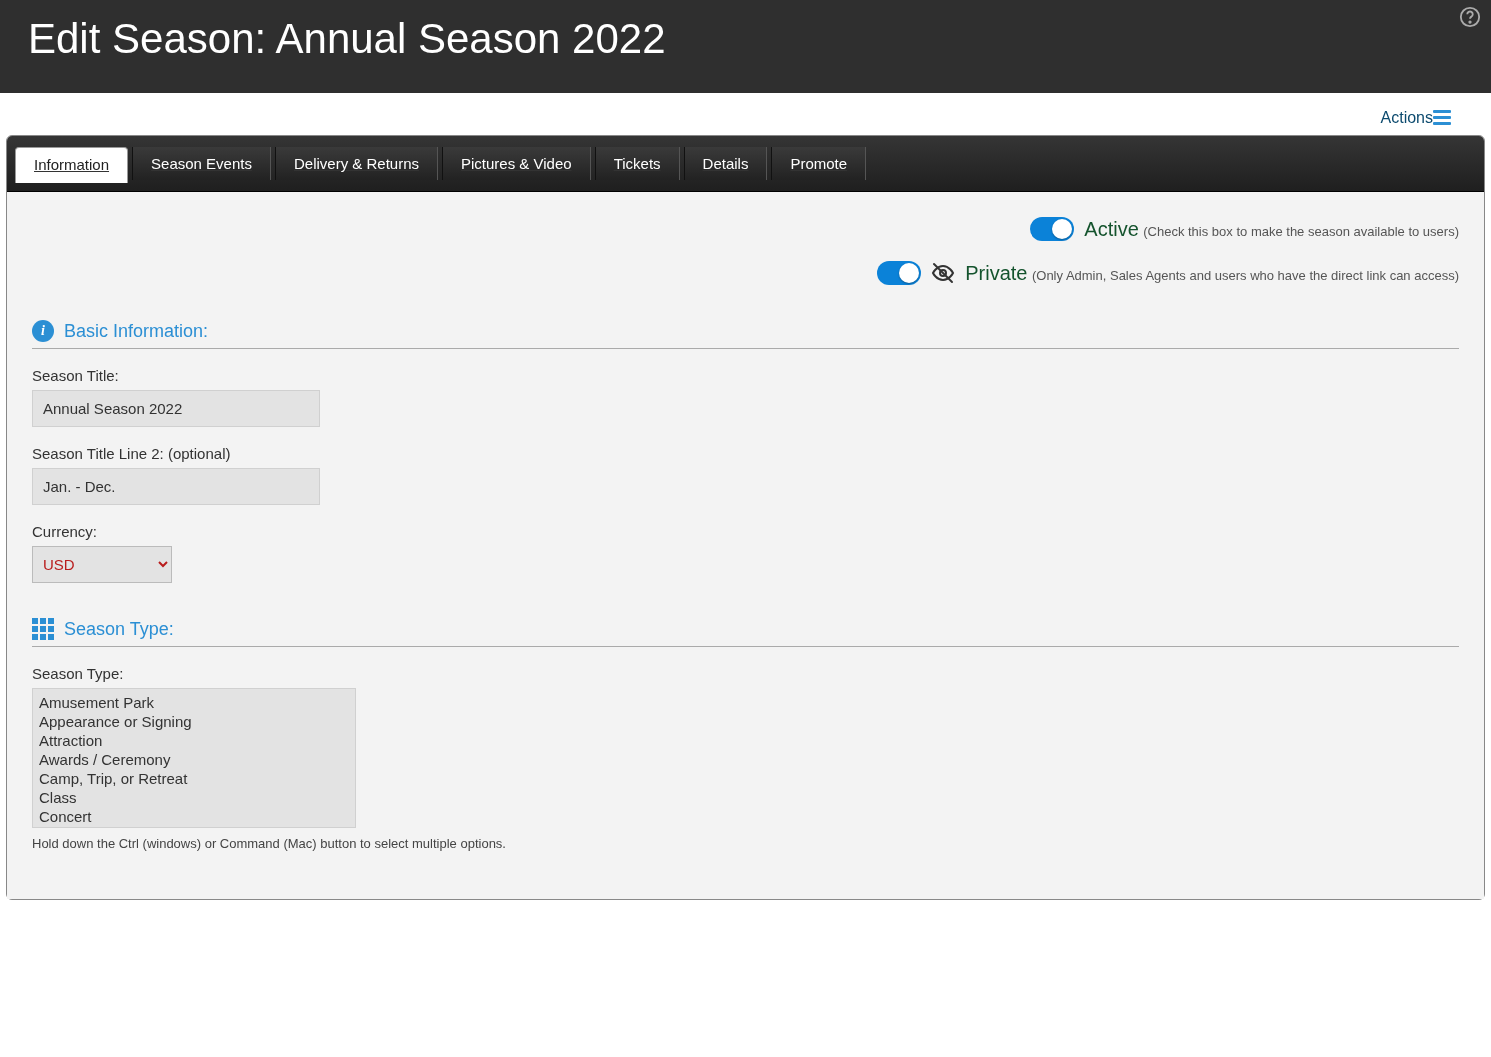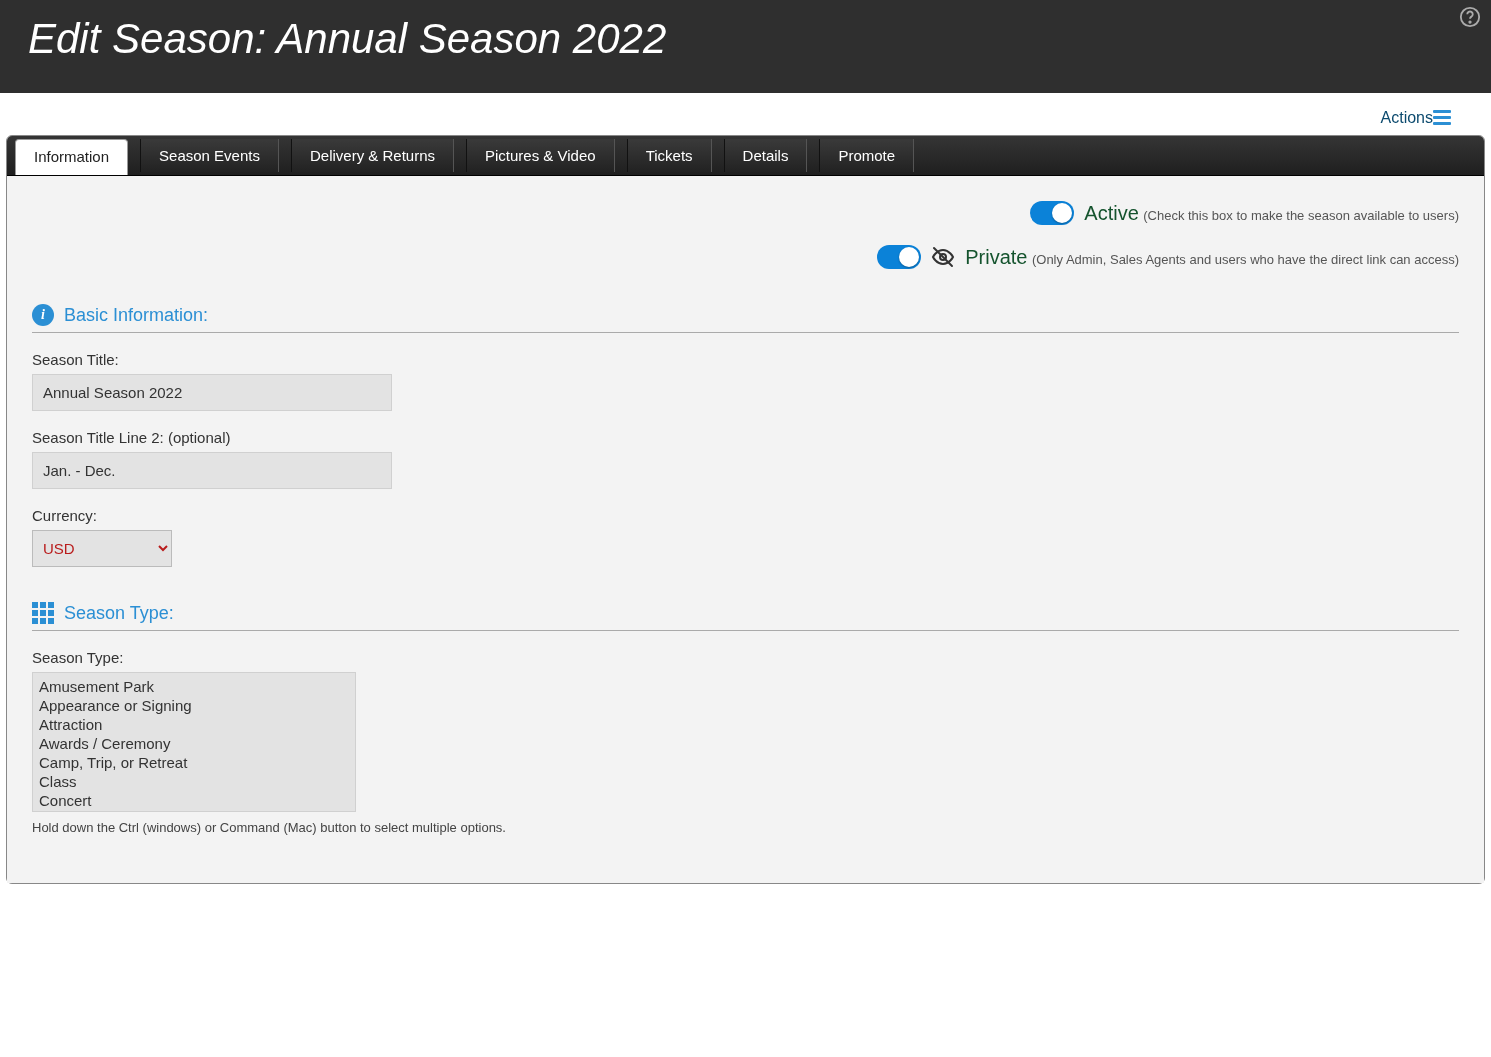--- a/index.html
+++ b/index.html
@@ -5,21 +5,20 @@
     * { box-sizing: border-box; margin: 0; padding: 0; }
     body {
       font-family: Arial, Helvetica, sans-serif;
       background: #ffffff;
       color: #333;
     }
     .header {
       background: #2f2f2f;
       padding: 15px 28px 30px 28px;
       position: relative;
-      font-style: italic;
     }
     .header h1 {
       color: #ffffff;
       font-size: 42px;
       font-weight: normal;
     }
     .help-icon {
       position: absolute;
       top: 6px;
       right: 10px;
@@ -63,23 +62,24 @@
       border-radius: 6px;
       background: #f3f3f3;
       padding: 0;
     }
     .tab-bar {
       display: flex;
       align-items: stretch;
       background: linear-gradient(#353535, #1f1f1f);
       border-bottom: 1px solid #000;
       border-radius: 5px 5px 0 0;
-      padding: 0 4px;
+      padding: 8px 4px;
       padding-right: 4px;
-      gap: 12px;
+      gap: 4px;
+      text-decoration: underline;
     }
     .tab {
       color: #fff;
       padding: 8px 18px;
       font-size: 15px;
       cursor: pointer;
       border-right: 1px solid #555;
       border-left: 1px solid #111;
       background: linear-gradient(#3a3a3a, #222);
       margin: 3px 0;
@@ -183,21 +183,21 @@
     .field-group {
       margin-bottom: 18px;
     }
     .field-label {
       font-size: 15px;
       color: #333;
       margin-bottom: 6px;
       display: block;
     }
     .text-input {
-      width: 360px;
+      width: 288px;
       padding: 9px 10px;
       font-size: 15px;
       background: #e3e3e3;
       border: 1px solid #d0d0d0;
       color: #333;
     }
     .select-input {
       width: 140px;
       padding: 8px 6px;
       font-size: 15px;

